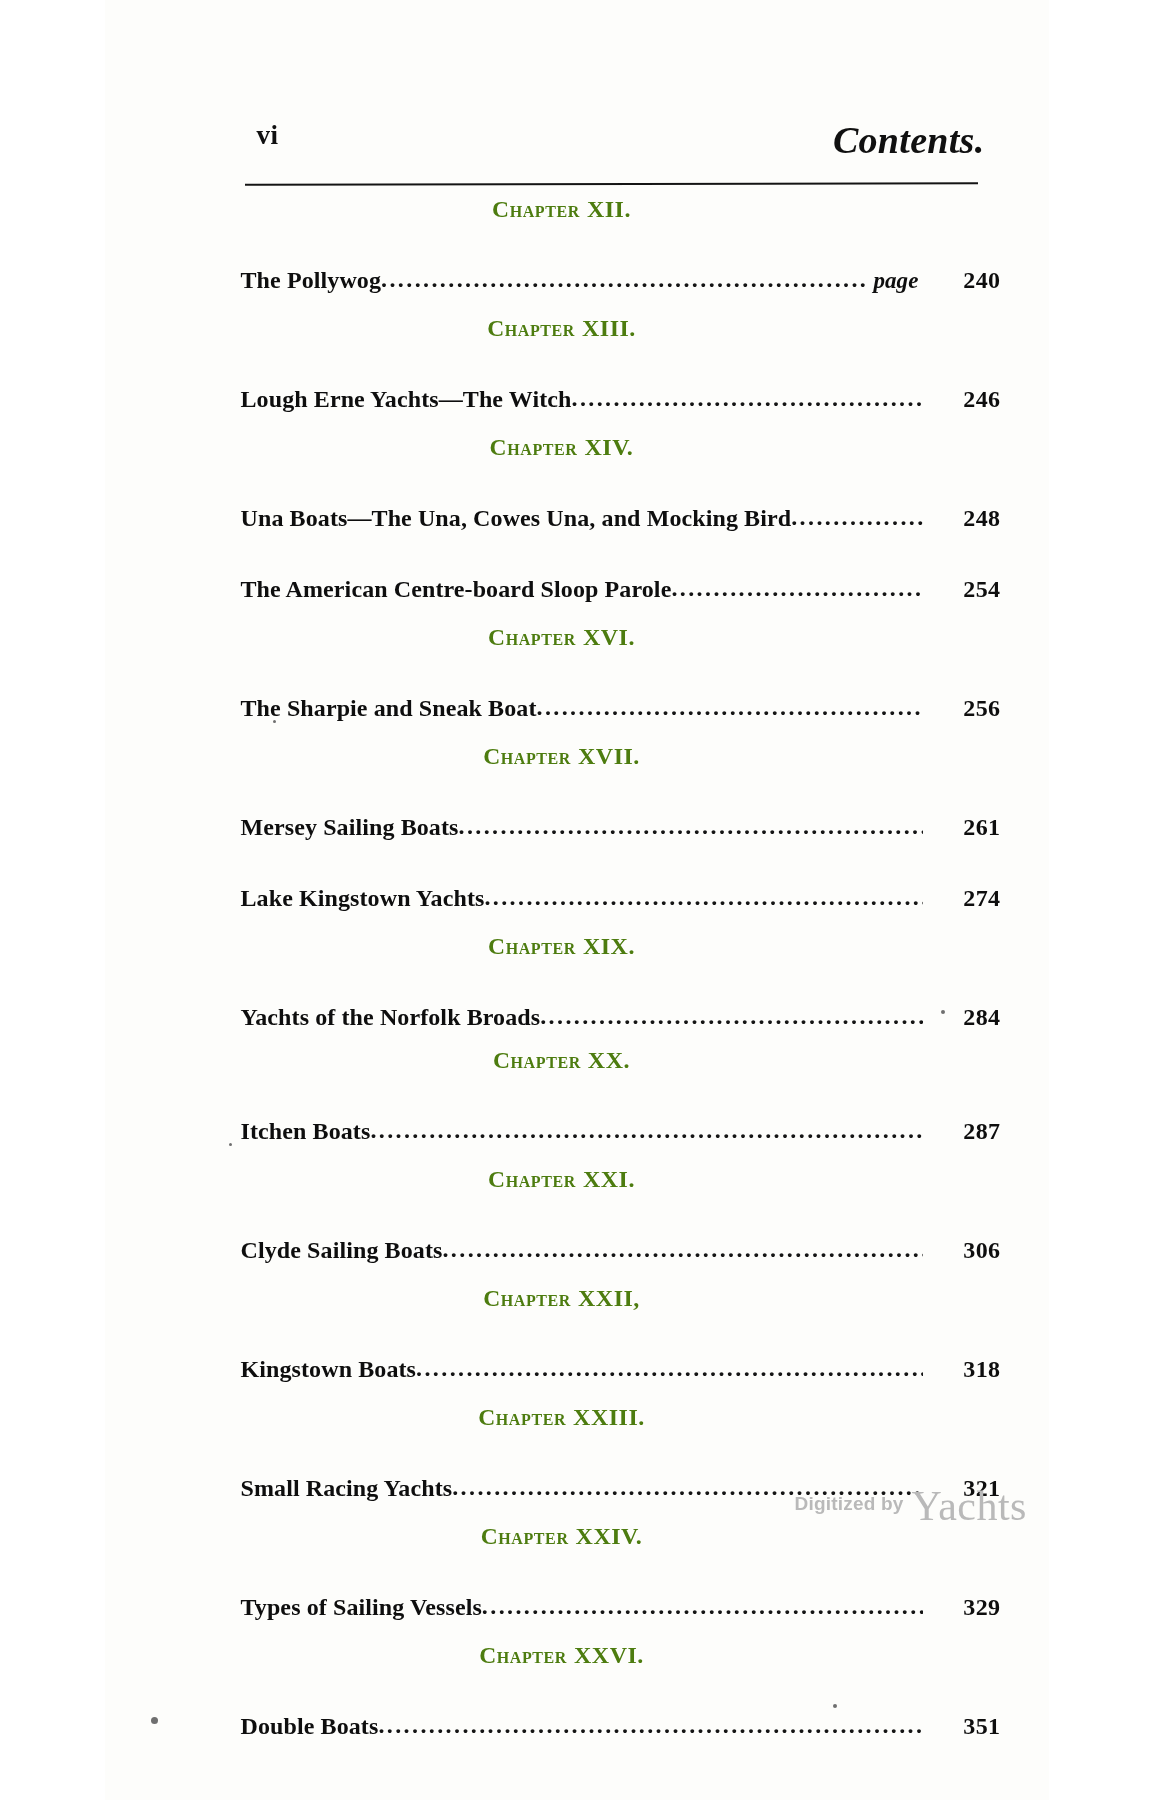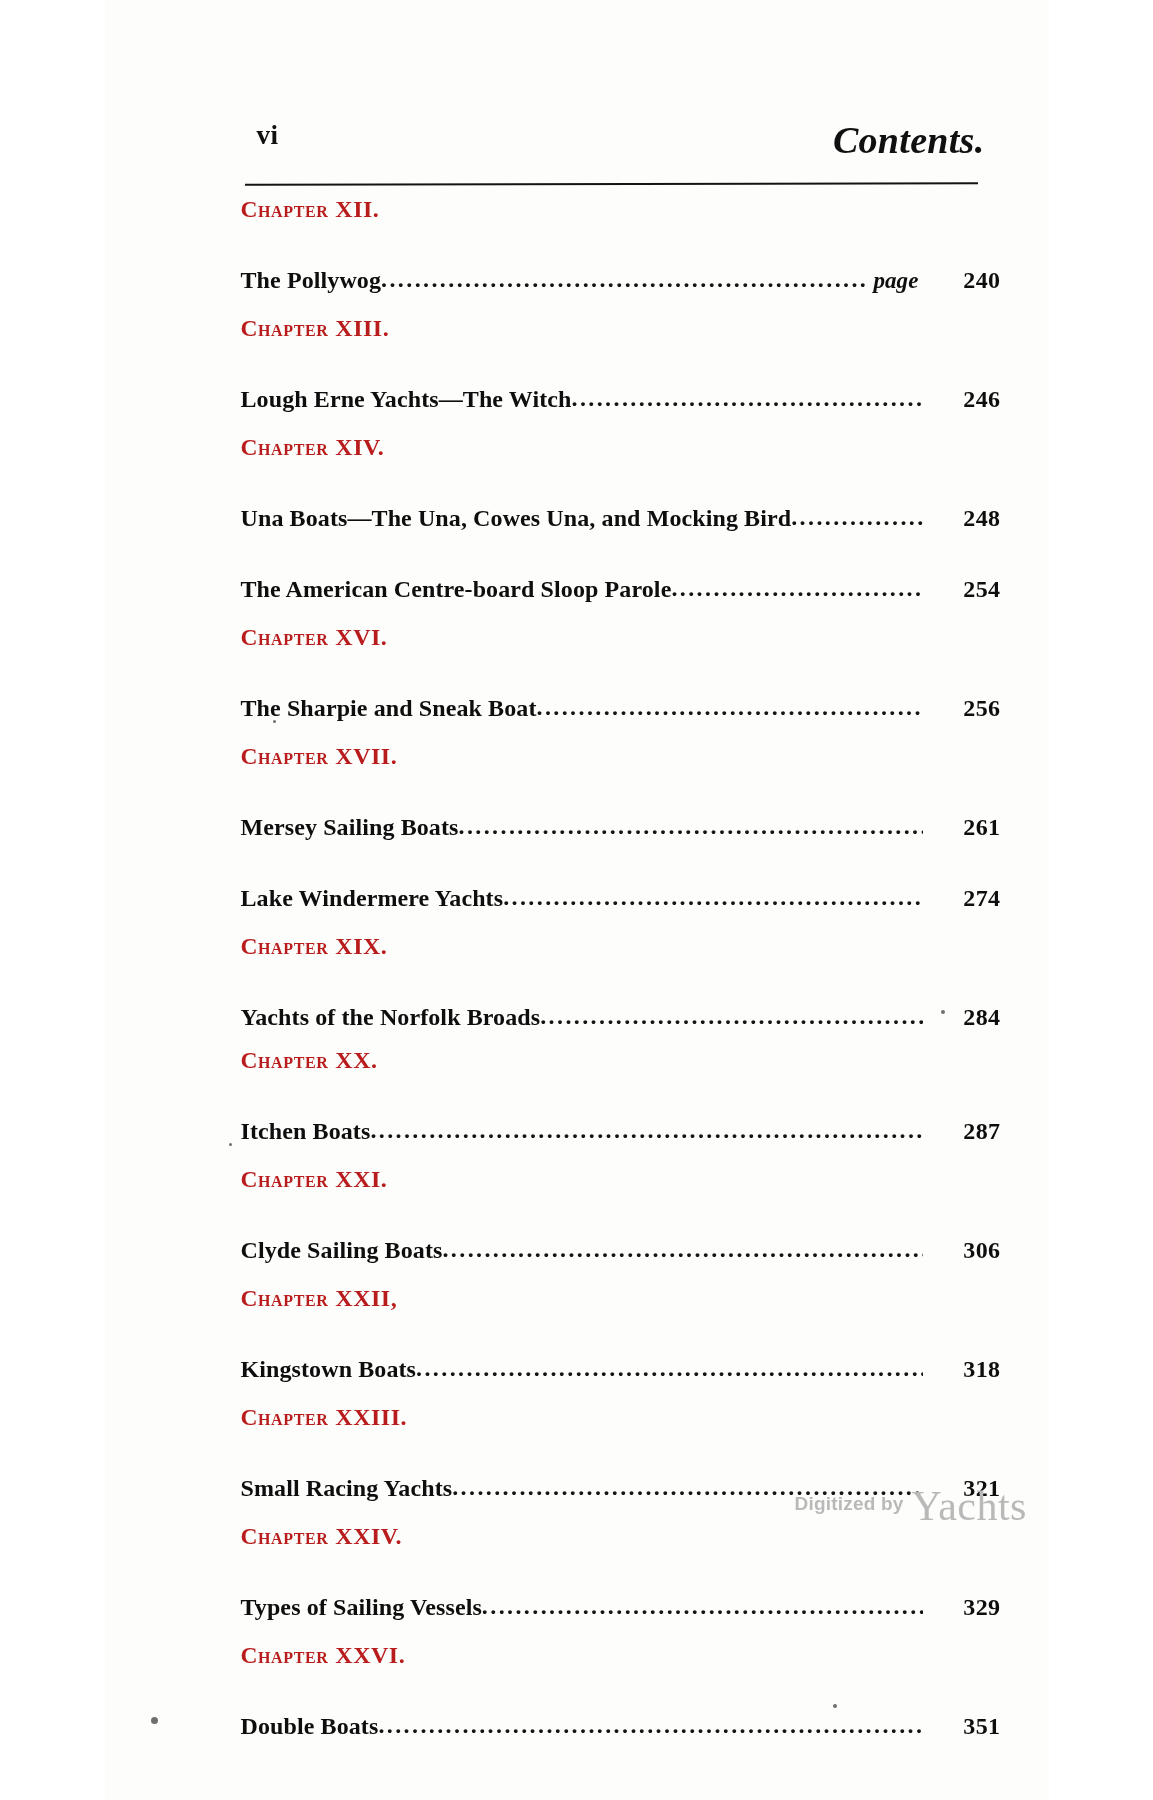--- a/index.html
+++ b/index.html
@@ -75,24 +75,25 @@
     position: absolute;
     left: 136px;
     top: 196px;
     width: 760px;
   }
   .toc-group {
     position: relative;
     margin-bottom: 13px;
   }
   .chapter-label {
+    text-align: center;
     font-size: 20.5px;
     font-weight: 700;
     letter-spacing: 0.6px;
-    color: #b91c1c;
+    color: #4d7c0f;
     margin: 0 0 3px 0;
     padding-right: 118px;
     font-variant: small-caps;
   }
   .chapter-label .cap {
     font-size: 23.5px;
   }
   .chapter-label .numeral {
     font-size: 24px;
     font-weight: 700;
@@ -238,21 +239,21 @@
       <div class="toc-group gap-lg">
         <div class="chapter-label"><span class="cap">Chapter</span><span class="numeral">XVII.</span></div>
         <div class="entry">
           <span class="entry-title">Mersey  Sailing Boats</span>
           <span class="leader">.........................................................................................</span>
           <span class="page-num">261</span>
         </div>
       </div>
       <div class="toc-group gap-lg">
         <div class="entry">
-          <span class="entry-title">Lake Windermere Yachts</span>
+          <span class="entry-title">Lake Kingstown Yachts</span>
           <span class="leader">.........................................................................................</span>
           <span class="page-num">274</span>
         </div>
       </div>
       <div class="toc-group gap-md">
         <div class="chapter-label"><span class="cap">Chapter</span><span class="numeral">XIX.</span></div>
         <div class="entry">
           <span class="entry-title">Yachts of the Norfolk Broads</span>
           <span class="leader">.........................................................................................</span>
           <span class="page-num">284</span>

